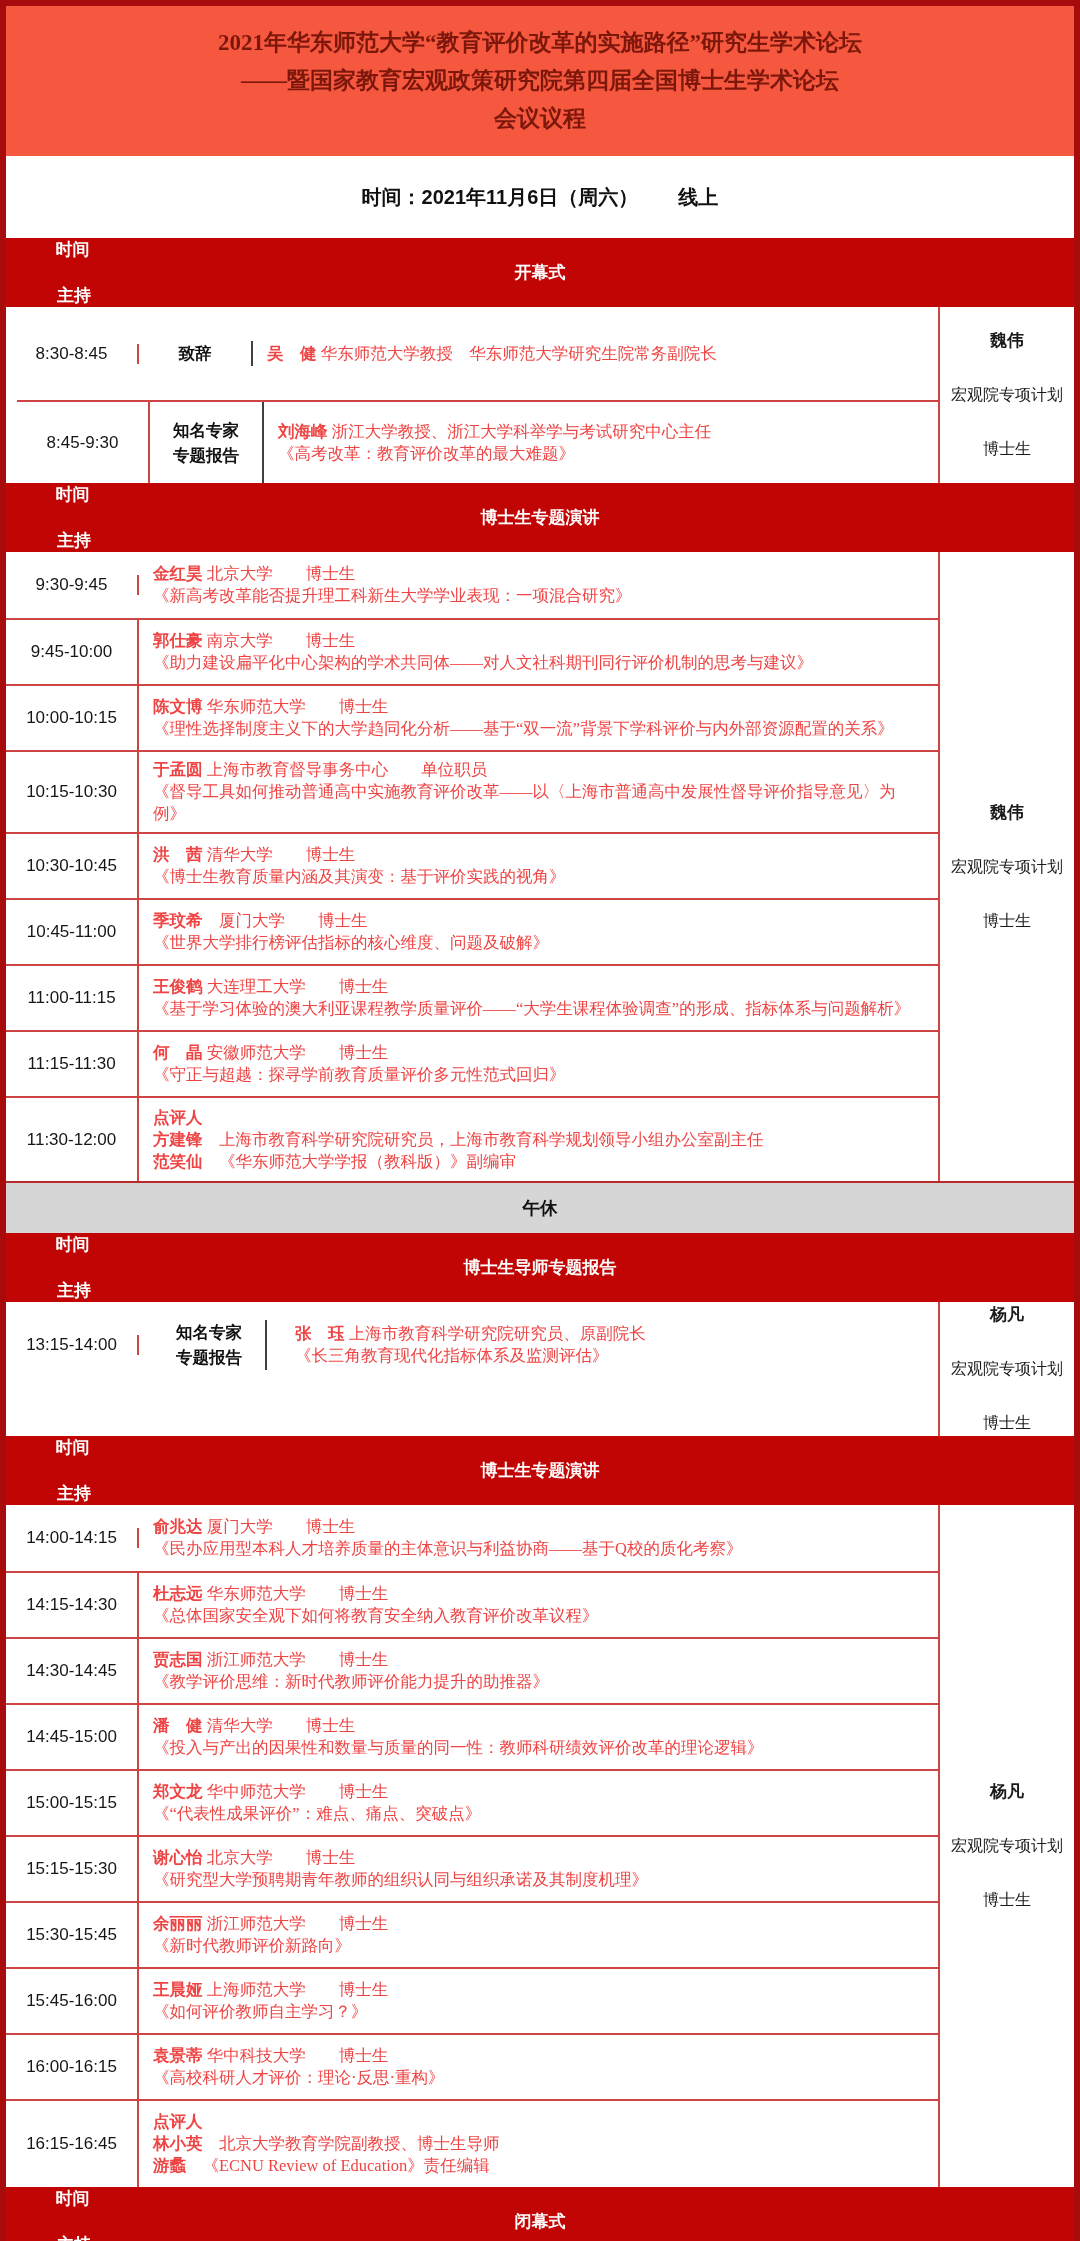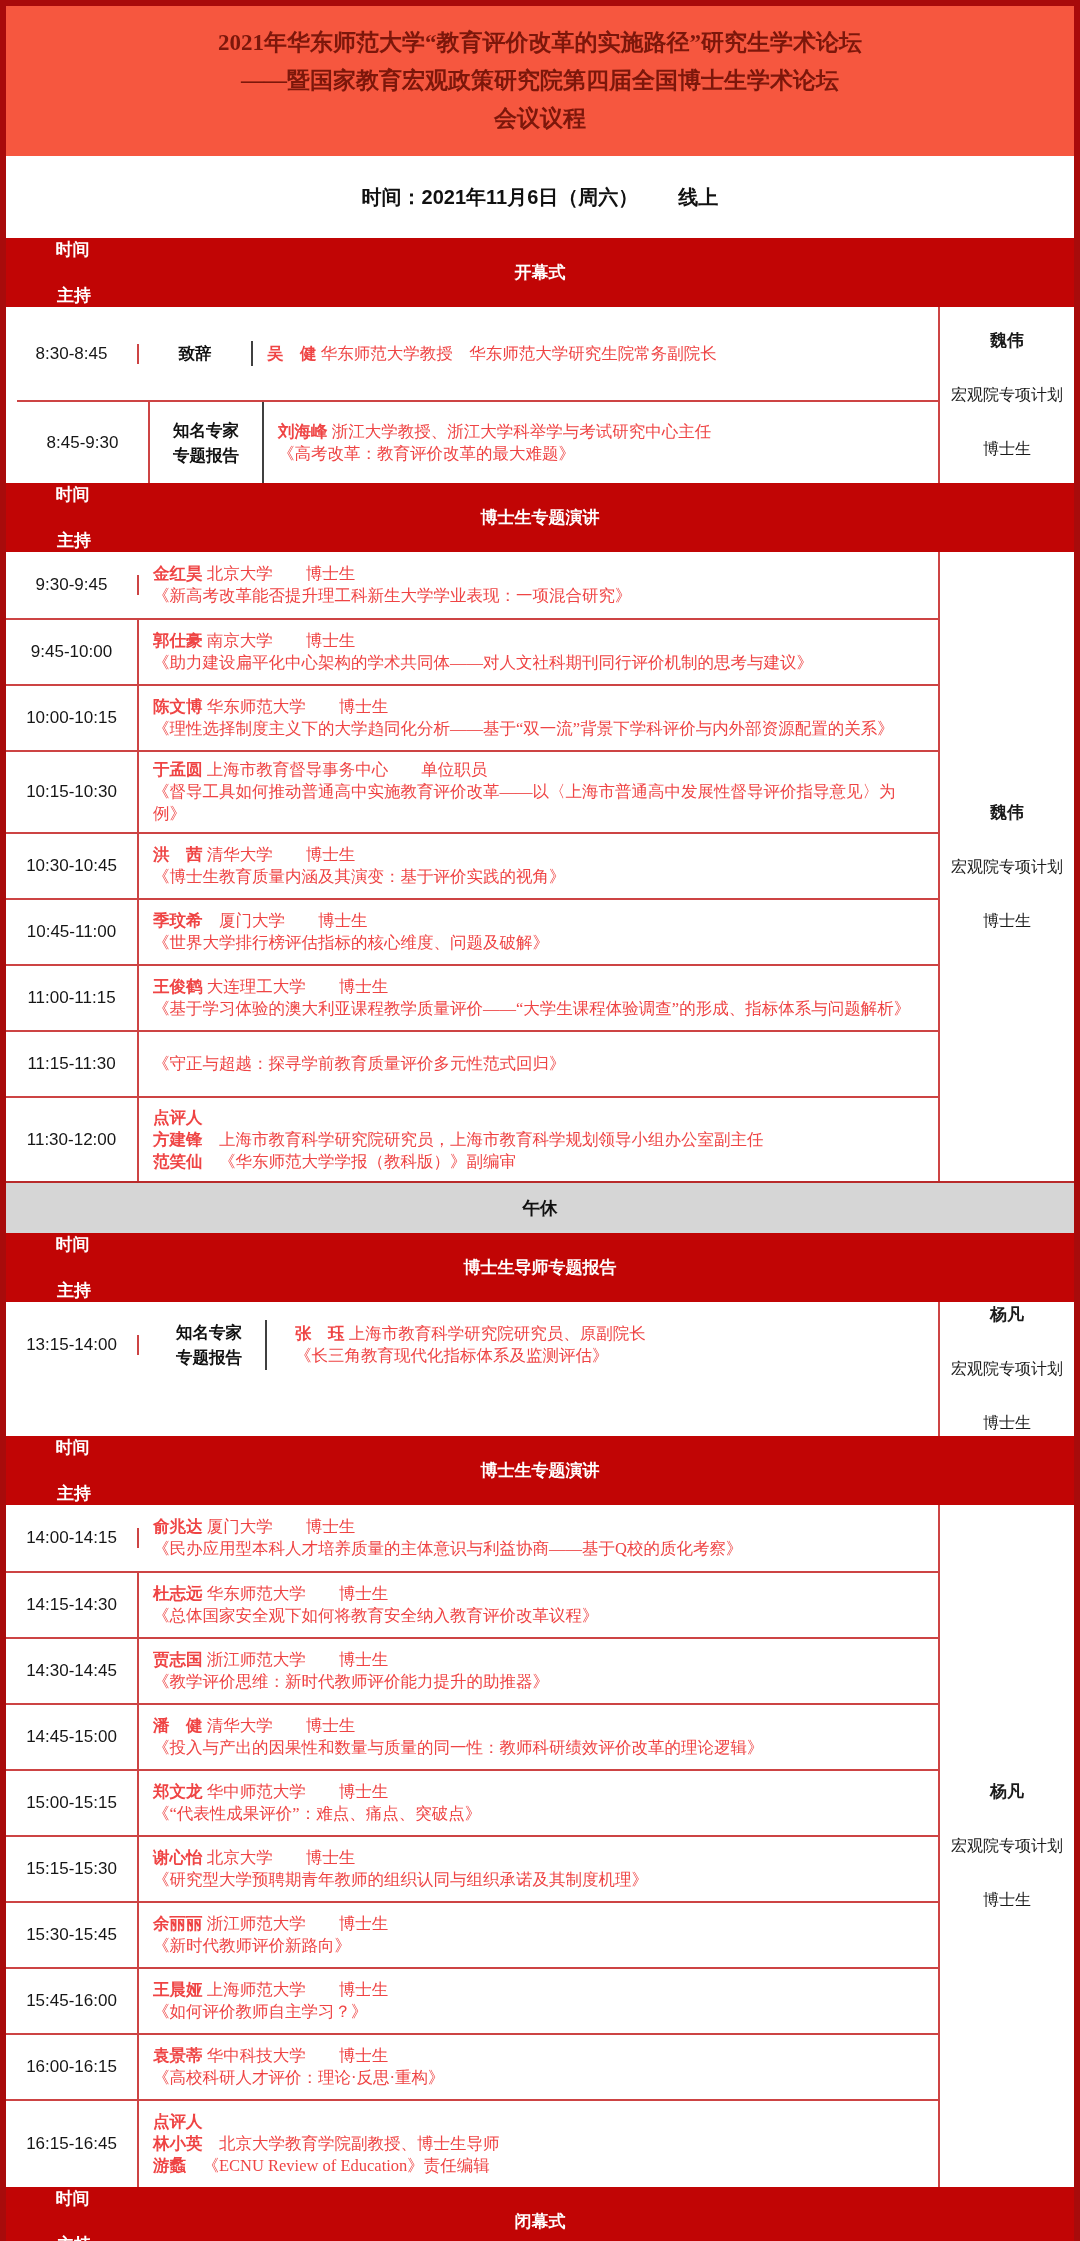--- a/index.html
+++ b/index.html
@@ -233,20 +233,21 @@
             <div class="row">
               <div class="cell-time">11:00-11:15</div>
               <div class="cell-content">
                 <div class="line"><span class="b">王俊鹤</span><span class="t"> 大连理工大学　　博士生</span></div>
                 <div class="line"><span class="t">《基于学习体验的澳大利亚课程教学质量评价——“大学生课程体验调查”的形成、指标体系与问题解析》</span></div>
               </div>
             </div>
             <div class="row">
               <div class="cell-time">11:15-11:30</div>
               <div class="cell-content">
+                <div class="line"><span class="b">何　晶</span><span class="t"> 安徽师范大学　　博士生</span></div>
                 <div class="line"><span class="t">《守正与超越：探寻学前教育质量评价多元性范式回归》</span></div>
               </div>
             </div>
             <div class="row" style="min-height: 85px;">
               <div class="cell-time">11:30-12:00</div>
               <div class="cell-content">
                 <div class="line"><span class="b">点评人</span></div>
                 <div class="line"><span class="b">方建锋</span><span class="t">　上海市教育科学研究院研究员，上海市教育科学规划领导小组办公室副主任</span></div>
                 <div class="line"><span class="b">范笑仙</span><span class="t">　《华东师范大学学报（教科版）》副编审</span></div>
               </div>

